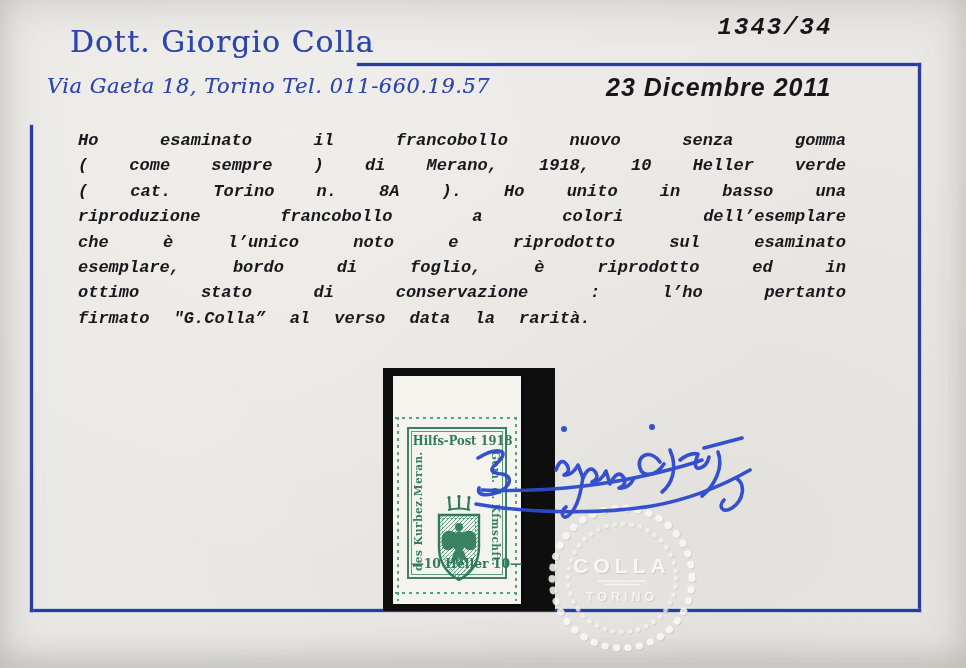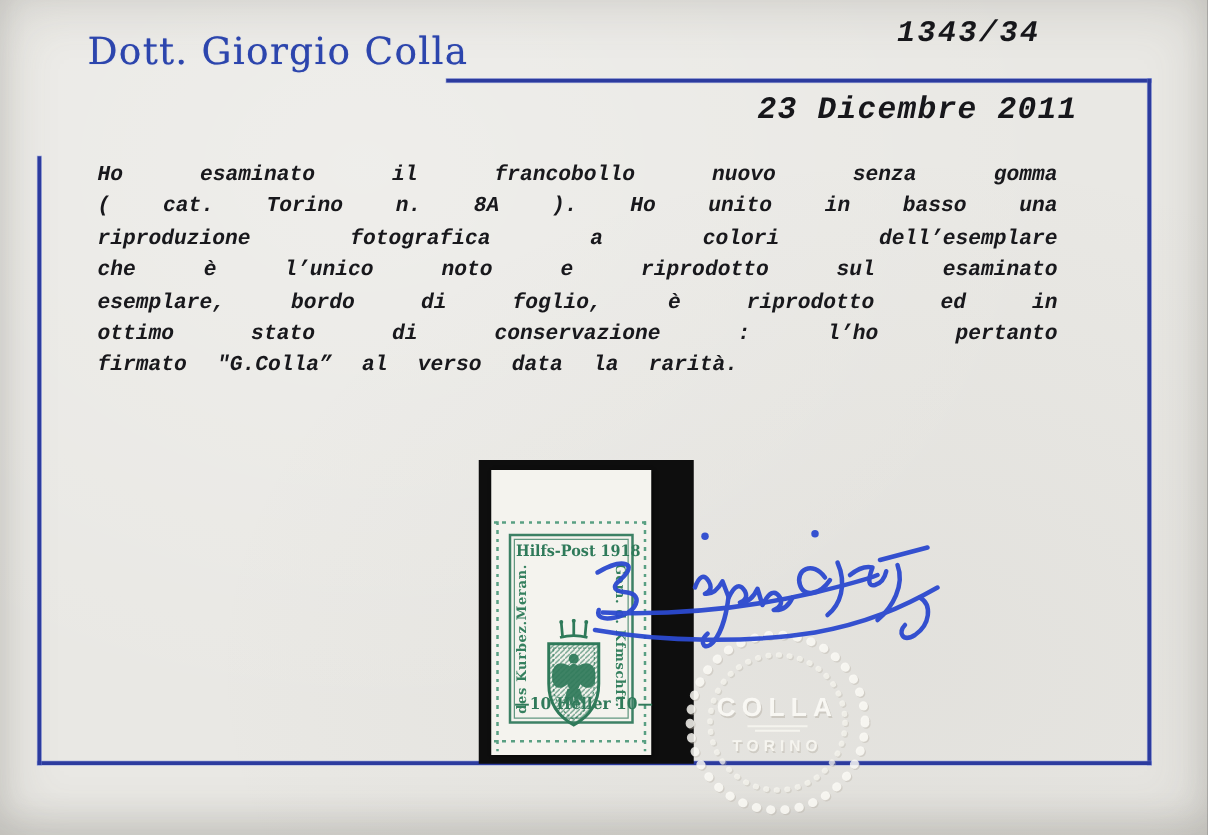--- a/index.html
+++ b/index.html
@@ -39,21 +39,21 @@
   }
   .lh-address{
     position:absolute;left:47px;top:74px;
     font-family:"DejaVu Serif", serif;font-style:italic;
     font-size:21px;color:#2c45ad;letter-spacing:.5px;
     text-shadow:0 0 .5px rgba(44,69,173,.55);
     white-space:nowrap;
   }
   .date{
     position:absolute;left:606px;top:73px;width:262px;
-    font-family:Liberation Mono, monospace;
+    font-family:Liberation Sans, sans-serif;
     font-weight:bold;font-style:italic;
     font-size:25px;letter-spacing:1px;color:#17171b;
     white-space:nowrap;
   }
   
   .body-text{
     position:absolute;left:78px;top:128px;width:768px;
     font-family:"Liberation Mono", monospace;
     font-weight:bold;font-style:italic;
     font-size:17px;line-height:25.4px;
@@ -115,27 +115,29 @@
 <div class="photo">
 
   <div class="bline top"></div>
   <div class="bline right"></div>
   <div class="bline bottom"></div>
   <div class="bline left"></div>
 
   <div class="refnum">1343/34</div>
 
   <div class="lh-name">Dott. Giorgio Colla</div>
+  <div class="lh-address">Via Gaeta 18, Torino Tel. 011-660.19.57</div>
 
   <div class="date">23 Dicembre 2011</div>
 
   <div class="body-text">
     <div class="line">Ho esaminato il francobollo nuovo senza gomma</div>
+    <div class="line">( come sempre ) di Merano, 1918, 10 Heller verde</div>
     <div class="line">( cat. Torino n. 8A ). Ho unito in basso una</div>
-    <div class="line">riproduzione fotografica a colori dell’esemplare</div>
+    <div class="line">riproduzione francobollo a colori dell’esemplare</div>
     <div class="line">che è l’unico noto e riprodotto sul esaminato</div>
     <div class="line">esemplare, bordo di foglio, è riprodotto ed in</div>
     <div class="line">ottimo stato di conservazione : l’ho pertanto</div>
     <div class="line last">firmato "G.Colla” al verso data la rarità.</div>
   </div>
 
   <div class="mount">
     <div class="stamp">
       <div class="perf h ptop"></div>
       <div class="perf h pbot"></div>

